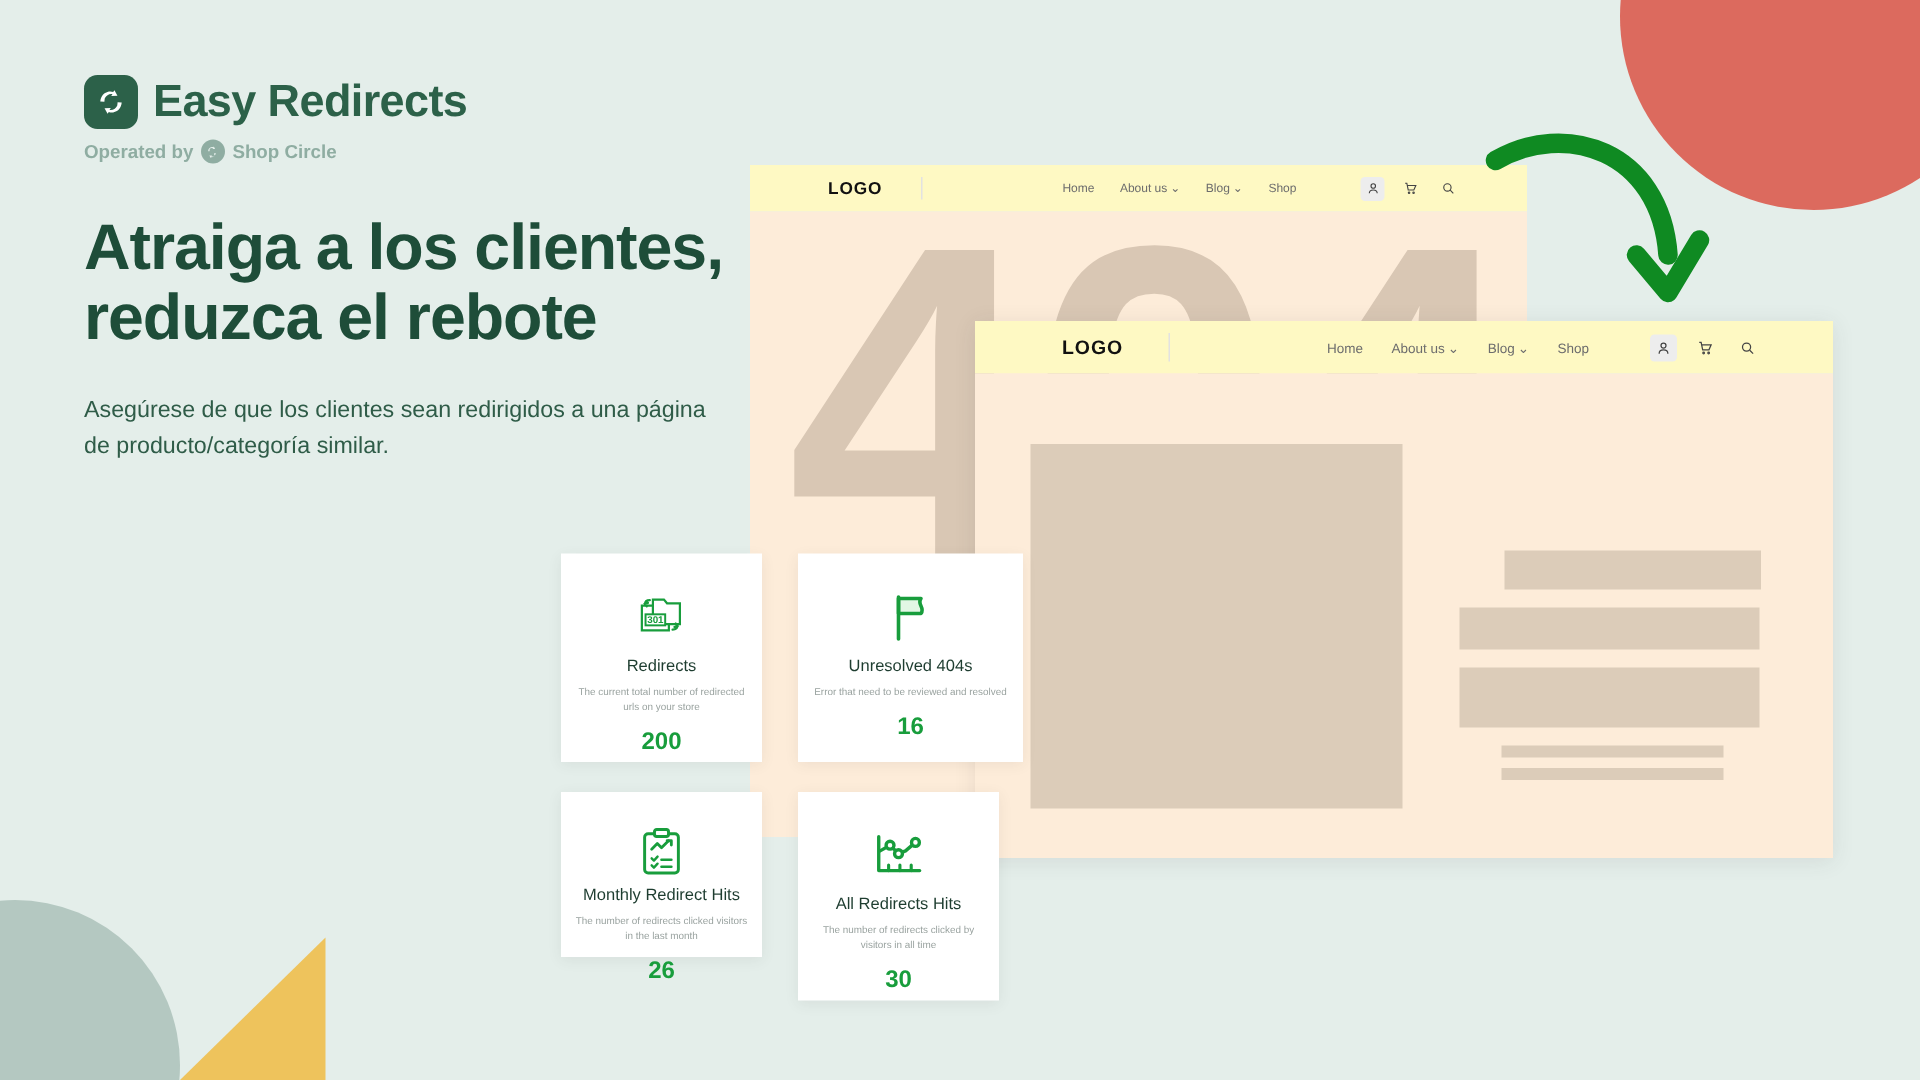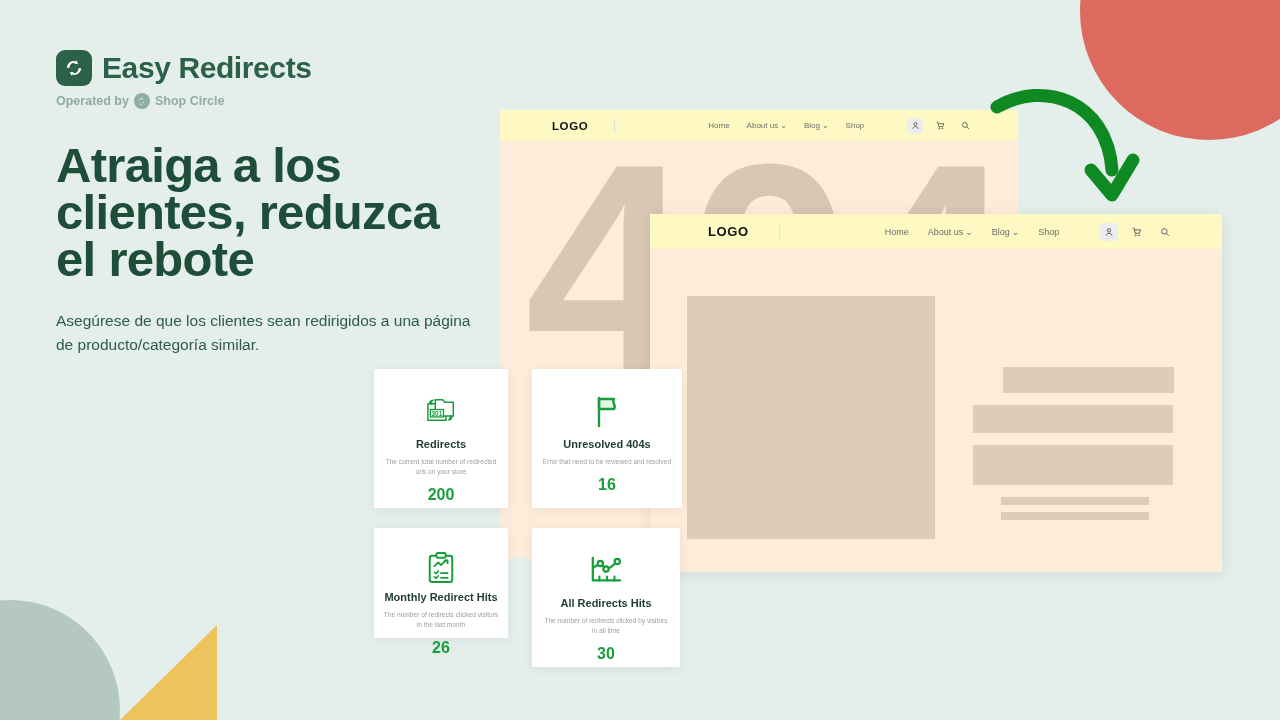--- a/index.html
+++ b/index.html
@@ -93,21 +93,21 @@
     height: 16px;
     border-radius: 50%;
     background: #8fada2;
     display: flex;
     align-items: center;
     justify-content: center;
     flex: none;
   }
   .headline {
     margin-top: 33px;
-    font-size: 49px;
+    font-size: 43px;
     line-height: 47px;
     font-weight: bold;
     color: #1e4d39;
     letter-spacing: -0.7px;
   }
   .subcopy {
     margin-top: 26px;
     font-size: 15.5px;
     line-height: 24px;
     color: #2f5c48;
@@ -238,32 +238,32 @@
     background: #ffffff;
     box-shadow: 0 2px 9px rgba(70,70,70,0.08);
     display: flex;
     flex-direction: column;
     align-items: center;
     padding-top: 23px;
   }
   #card-redirects  { left: 374px; top: 369px; width: 134px; height: 139px; }
   #card-unresolved { left: 532px; top: 369px; width: 150px; height: 139px; }
   #card-monthly    { left: 374px; top: 528px; width: 134px; height: 110px; }
-  #card-all        { left: 532px; top: 528px; width: 148px; height: 139px; }
+  #card-all        { left: 532px; top: 528px; width: 134px; height: 139px; }
 
   .card-icon {
     height: 40px;
     display: flex;
     align-items: center;
     justify-content: center;
   }
   .card-title {
     margin-top: 6px;
     font-size: 11px;
-    font-weight: bold;
+    font-weight: normal;
     color: #1e3d30;
     text-align: center;
     white-space: nowrap;
   }
   .card-desc {
     margin-top: 7px;
     font-size: 6.6px;
     line-height: 10px;
     color: #9aa3a0;
     text-align: center;

